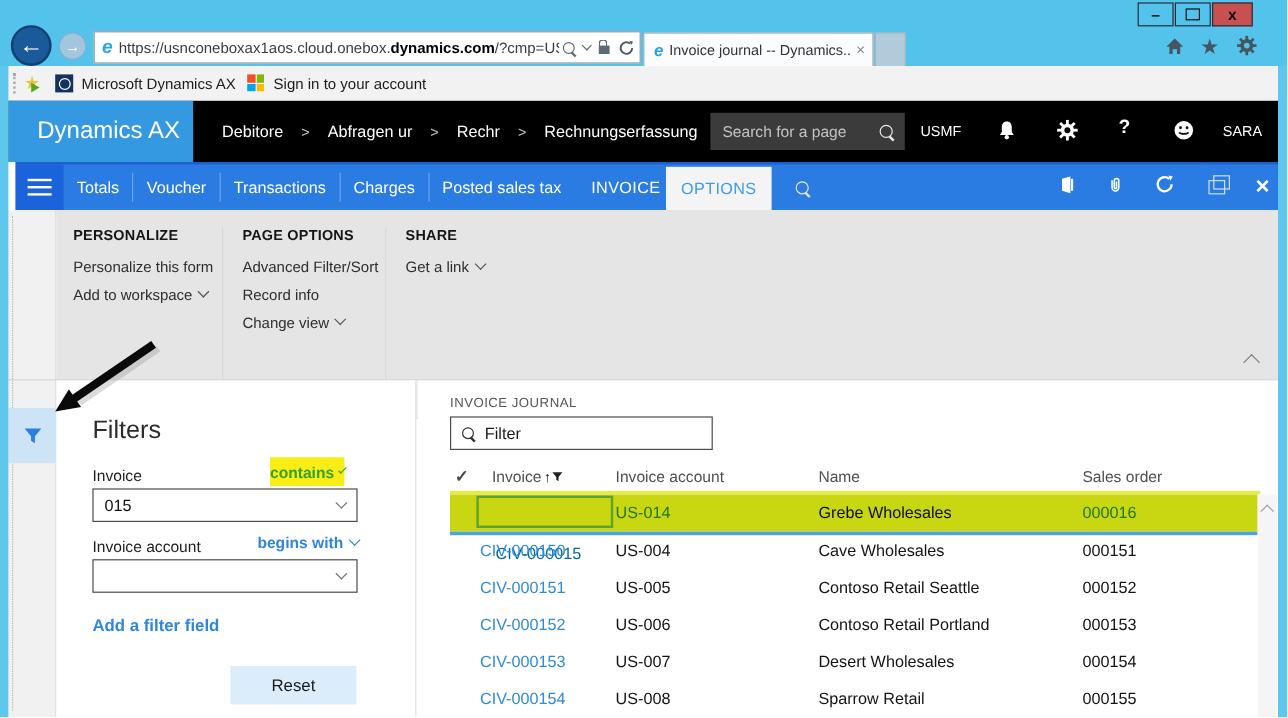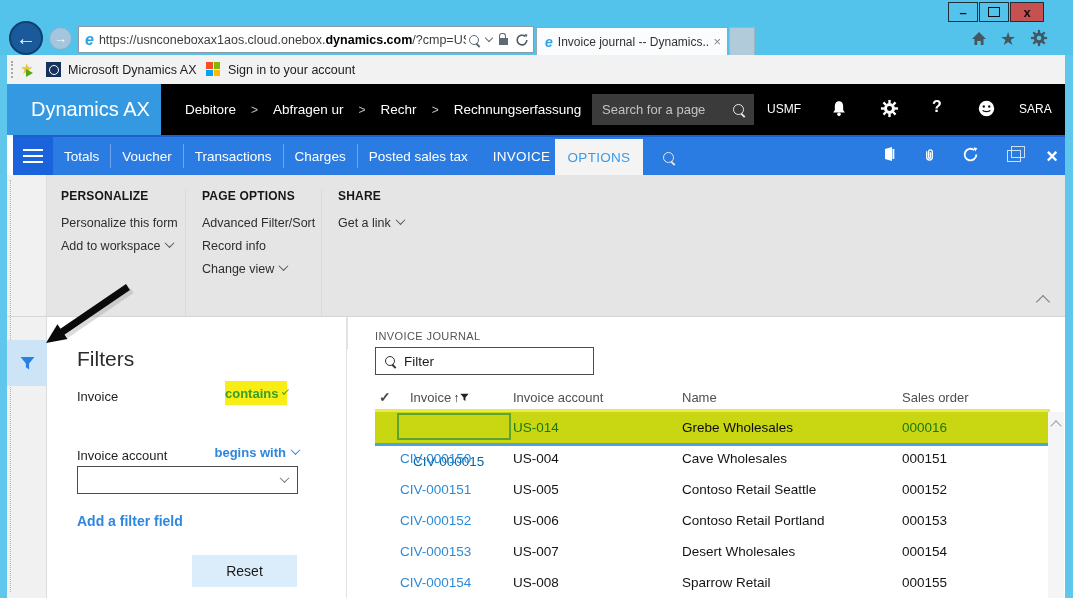--- a/index.html
+++ b/index.html
@@ -316,20 +316,24 @@
       </svg>
   </div>
 
   <div class="abs panel-filters">
     <div class="abs f-title">Filters</div>
     <div class="abs f-label f-lab1">Invoice</div>
     <div class="abs op-chip">
         <span>contains</span>
         <span class="chev"></span>
       </div>
+    <div class="abs combo combo1">
+        <span>015</span>
+        <span class="chev"></span>
+      </div>
     <div class="abs f-label f-lab2">Invoice account</div>
     <div class="abs op-link"><span>begins with</span><span class="chev"></span></div>
     <div class="abs combo combo2">
         <span></span>
         <span class="chev"></span>
       </div>
     <div class="abs add-filter">Add a filter field</div>
     <div class="abs fbtn fbtn-reset">Reset</div>
   </div>
 

